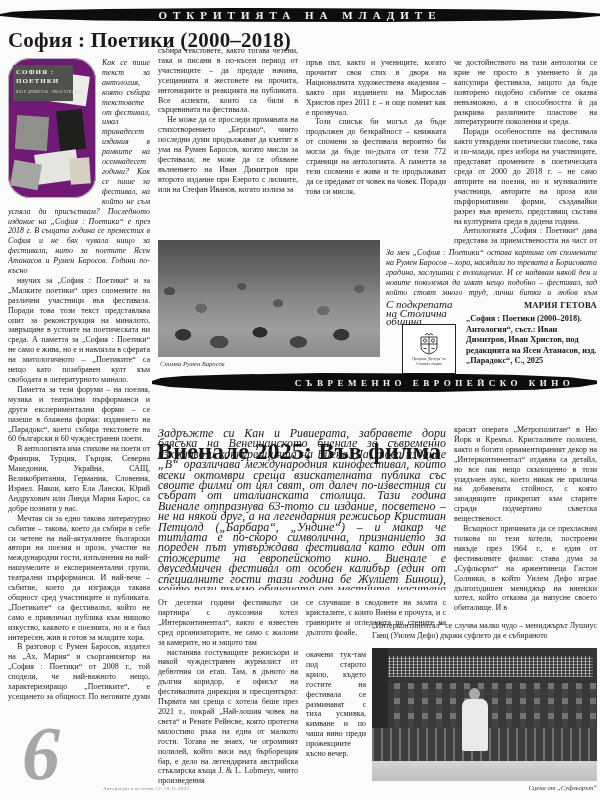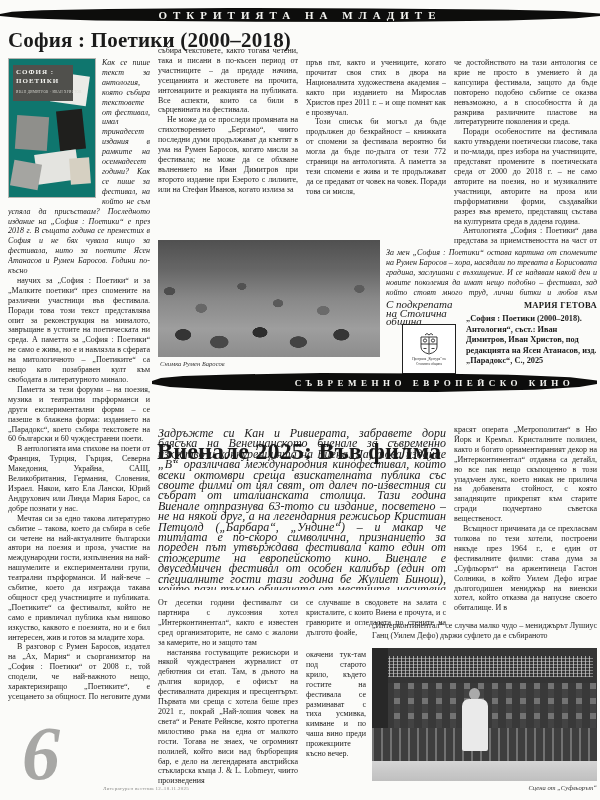--- a/index.html
+++ b/index.html
@@ -14,21 +14,21 @@
   .h1{font-weight:bold;font-size:21px;letter-spacing:.2px;}
   .h2{font-weight:bold;font-size:24px;letter-spacing:.2px;}
   
   .bt{font-size:8px;line-height:9.9px;text-align:justify;overflow:hidden;}
   .bt .p{margin:0;}
   .bt .p + .p{text-indent:9px;}
   .it{font-style:italic;}
   .lede2{font-size:12px;line-height:10.4px;font-style:italic;text-align:justify;overflow:hidden;}
   .cap{font-size:6.6px;font-style:italic;color:#333;}
   
-  .cover{background:#0f766e;box-shadow:0 0 0 1px #b5b5b1 inset;overflow:hidden;}
+  .cover{background:#701a75;box-shadow:0 0 0 1px #b5b5b1 inset;overflow:hidden;border-radius:22px;}
   .cover .shape{position:absolute;}
   .cover .ttl{position:absolute;left:5px;top:7px;width:54px;height:30px;background:#50504c;padding:3px 3px;}
   .cover .ttl .t1{color:#f2f2ee;font-weight:bold;font-size:7px;letter-spacing:1px;line-height:9px;white-space:nowrap;}
   .cover .ttl .nm{color:#d8d8d2;font-size:3.2px;letter-spacing:.4px;margin-top:2px;white-space:nowrap;}
   
   .photo1{overflow:hidden;}
   .photo1 .art{position:absolute;inset:-2px;filter:blur(.6px) grayscale(1);
     background:
       radial-gradient(14px 10px at 12% 80%, #35342f 0 55%, transparent 60%),
       radial-gradient(16px 11px at 28% 86%, #4a4840 0 55%, transparent 60%),

